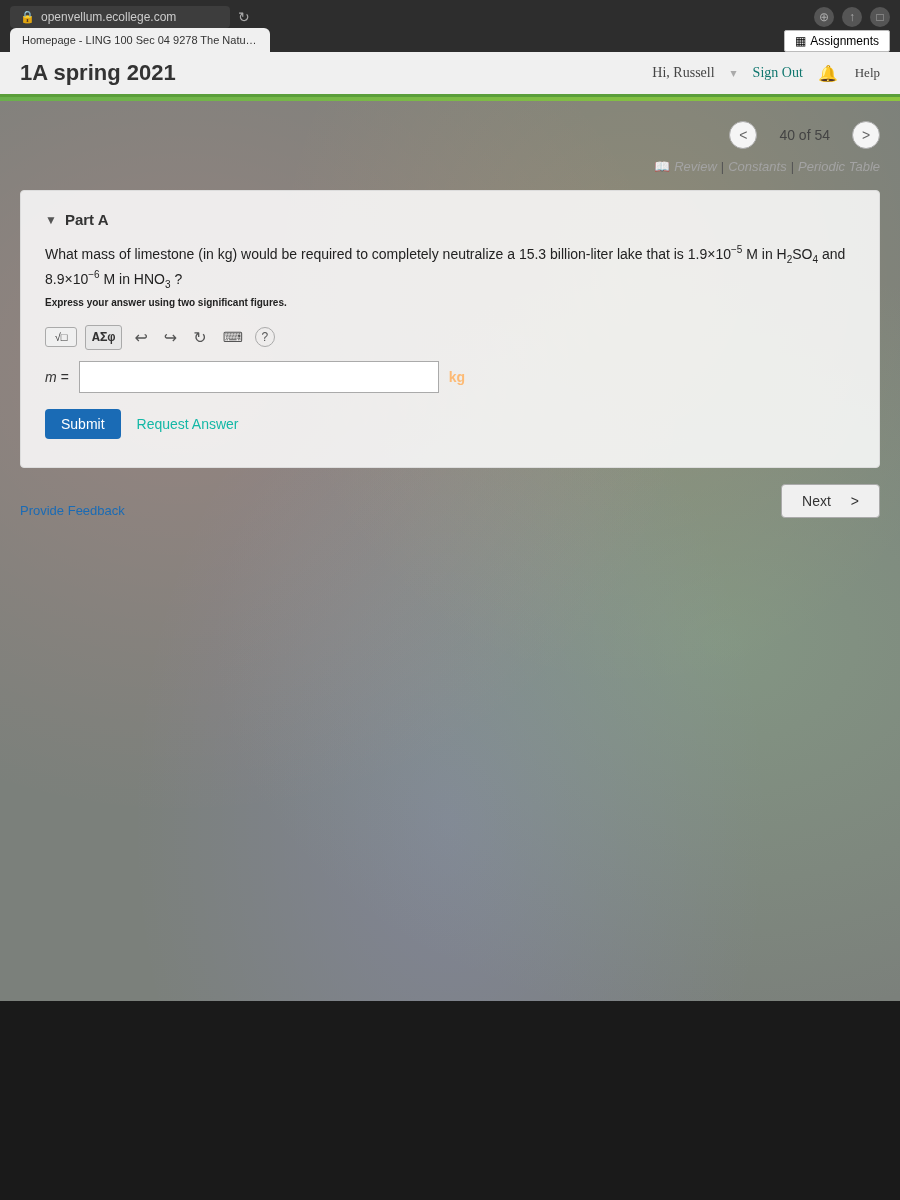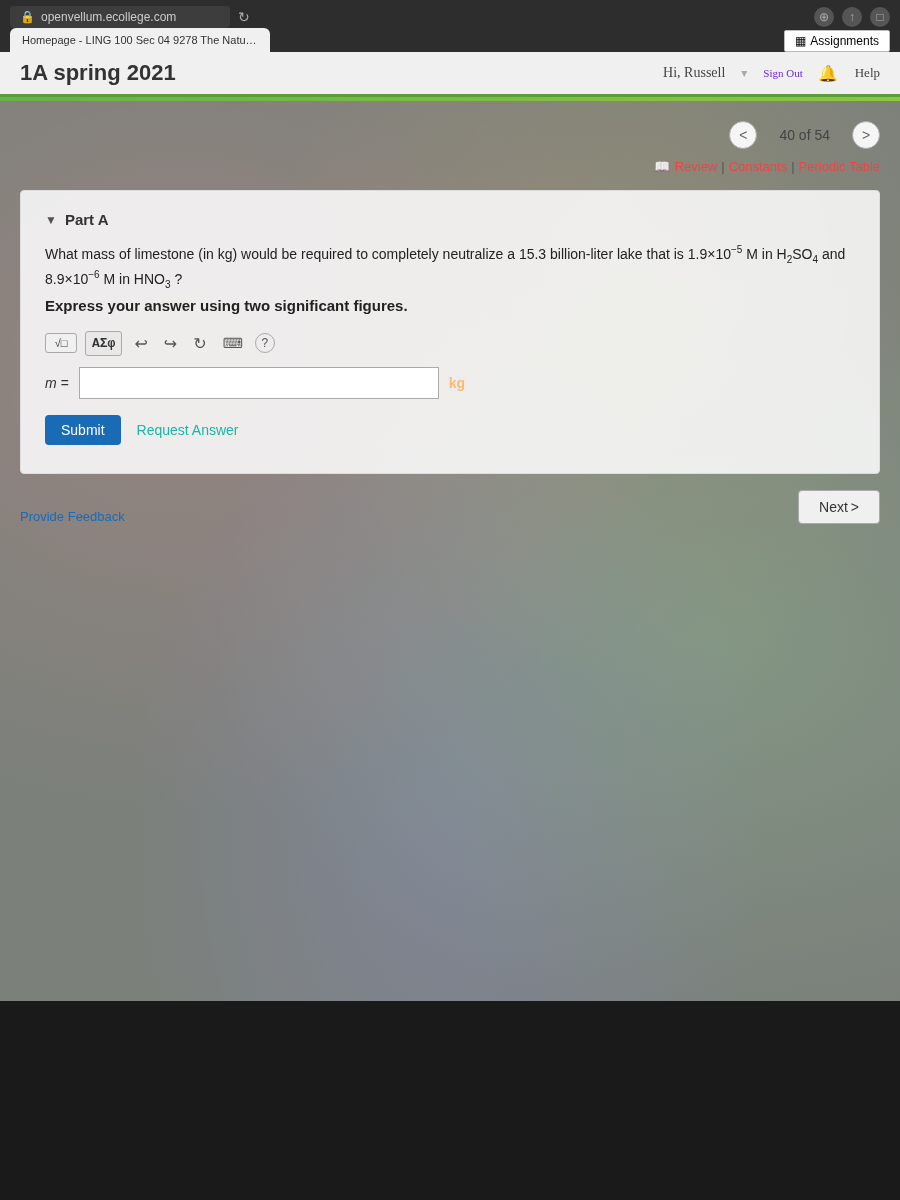--- a/index.html
+++ b/index.html
@@ -96,22 +96,22 @@
       font-family: Liberation Serif, serif;
     }
 
     .header-nav a {
       color: #444;
       text-decoration: none;
       font-size: 14px;
     }
 
     .header-nav .sign-out {
-      color: #6d28d9;
-      font-size: 11px;
+      color: #0f766e;
+      font-size: 14px;
     }
 
     .bell-icon {
       font-size: 16px;
       color: #555;
     }
 
     
     .accent-line {
       height: 4px;
@@ -178,22 +178,23 @@
       font-size: 13px;
       position: relative;
       z-index: 1;
     }
 
     .links-bar span {
       color: #555;
     }
 
     .links-bar a {
-      color: #ef4444;
+      color: #a3a3a3;
       text-decoration: none;
+      font-style: italic;
     }
 
     
     .question-card {
       background: rgba(255,255,255,0.85);
       border: 1px solid #ddd;
       border-radius: 4px;
       padding: 20px 24px;
       position: relative;
       z-index: 1;
@@ -226,21 +227,21 @@
 
     .question-text sup {
       font-size: 10px;
     }
 
     .question-text sub {
       font-size: 10px;
     }
 
     .instruction-text {
-      font-size: 15px;
+      font-size: 10px;
       font-weight: bold;
       color: #222;
       margin-bottom: 16px;
     }
 
     
     .answer-toolbar {
       display: flex;
       align-items: center;
       gap: 8px;
@@ -332,21 +333,21 @@
     .next-button {
       background: #f0f0f0;
       border: 1px solid #aaa;
       padding: 8px 20px;
       border-radius: 4px;
       font-size: 14px;
       cursor: pointer;
       color: #333;
       display: flex;
       align-items: center;
-      gap: 3px;
+      gap: 20px;
     }
 
     
     .feedback-link {
       color: #1a6bb5;
       text-decoration: none;
       font-size: 13px;
       position: relative;
       z-index: 1;
     }

